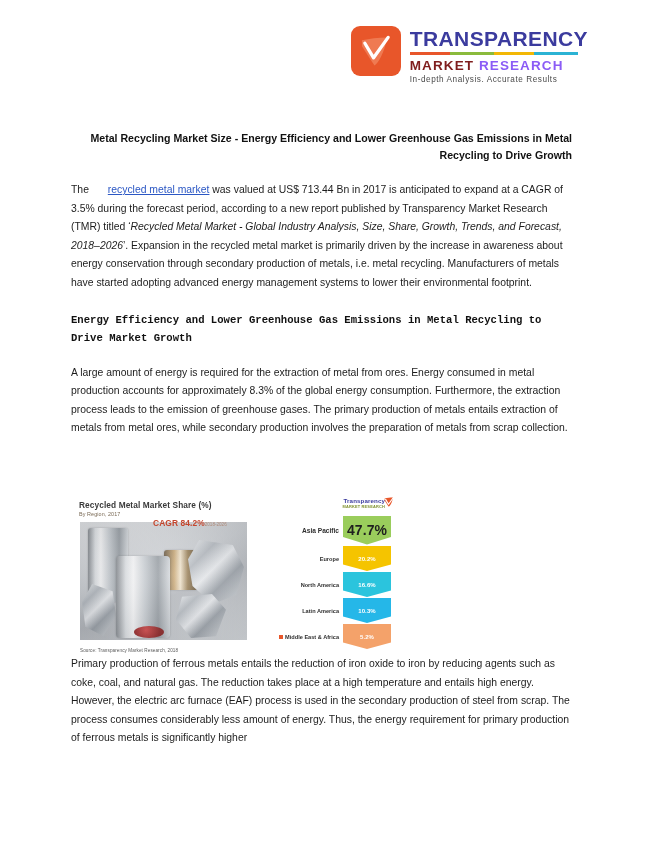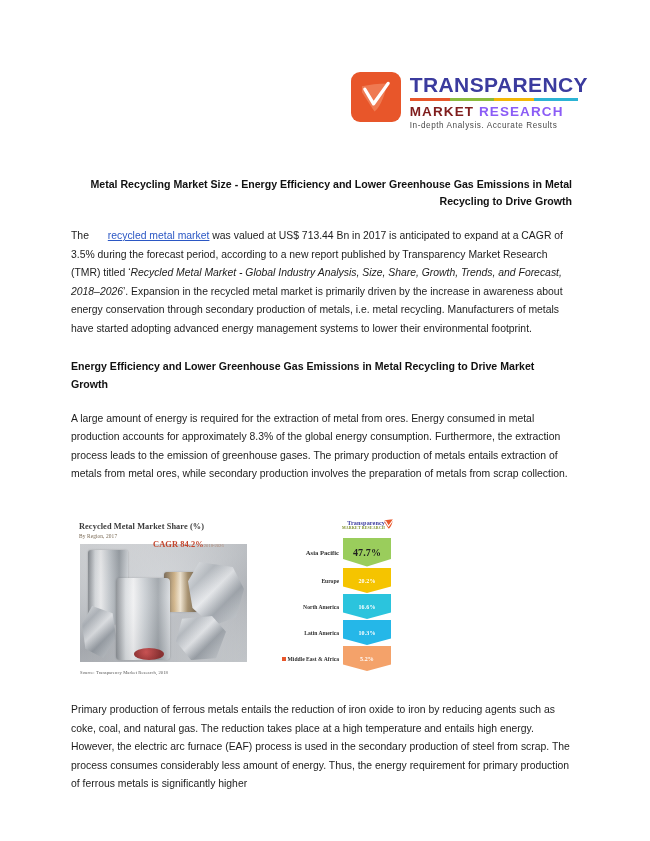--- a/index.html
+++ b/index.html
@@ -14,21 +14,20 @@
     color: #1a1a1a;
     position: relative;
     overflow: hidden;
   }
 
   .page {
     width: 650px;
     height: 594px;
     position: relative;
     box-sizing: border-box;
-    margin-top: 46px;
   }
 
   
   .header {
     position: absolute;
     top: 22px;
     right: 62px;
     display: flex;
     align-items: flex-start;
   }
@@ -97,47 +96,46 @@
     width: 501px;
   }
   h1.doc-title, h2.sec-head {
     font-size: 10.6px;
     font-weight: bold;
     line-height: 1.62;
     margin: 0;
     color: #111;
   }
   h1.doc-title { margin-bottom: 17px; text-align: right; }
-  h2.sec-head { margin-top: 20px; margin-bottom: 17px; }
+  h2.sec-head { margin-top: 20px; margin-bottom: 17px; font-family: Liberation Mono, monospace; }
 
   p.para {
     font-size: 10.4px;
     line-height: 1.78;
     margin: 0 0 0 0;
     color: #1c1c1c;
     text-align: left;
   }
 
   a.inline-link {
     color: #2b57c4;
     text-decoration: underline;
     padding-left: 16px;
   }
   .ital { font-style: italic; }
 
   
   .figure {
     position: absolute;
     left: 71px;
-    top: 470px;
+    top: 494px;
     width: 330px;
     height: 165px;
     background: #ffffff;
     overflow: hidden;
-    font-family: Liberation Serif, serif;
   }
   .fig-title {
     position: absolute;
     left: 8px;
     top: 6px;
     font-size: 8.3px;
     font-weight: bold;
     color: #3a3a3a;
     letter-spacing: 0.1px;
   }
@@ -279,21 +277,21 @@
     clip-path: polygon(0 0, 100% 0, 100% 74%, 50% 100%, 0 74%);
     flex: 0 0 auto;
   }
   .region-val {
     font-size: 6px;
     font-weight: bold;
     color: #ffffff;
     letter-spacing: 0.1px;
   }
   .region-row.lead .region-label { font-size: 6.6px; }
-  .region-row.lead .region-val { font-size: 10px; color: #1f1f1f; }
+  .region-row.lead .region-val { font-size: 14px; color: #1f1f1f; }
   .region-row.lead .region-chip { height: 29px; }
   .region-row.lead { height: 30px; }
   .mea-dot {
     display: inline-block;
     width: 4px; height: 4px;
     background: #e8562a;
     margin-right: 2px;
     vertical-align: middle;
   }
 </style>

